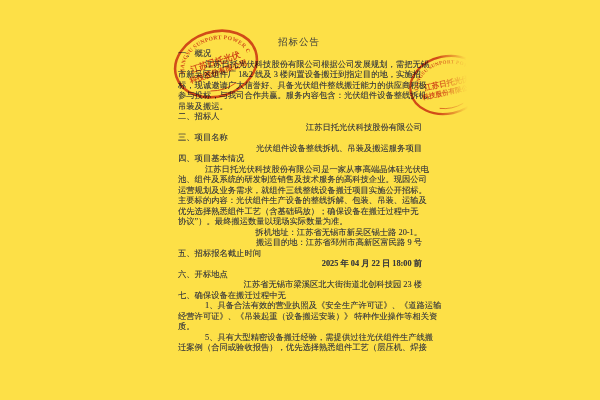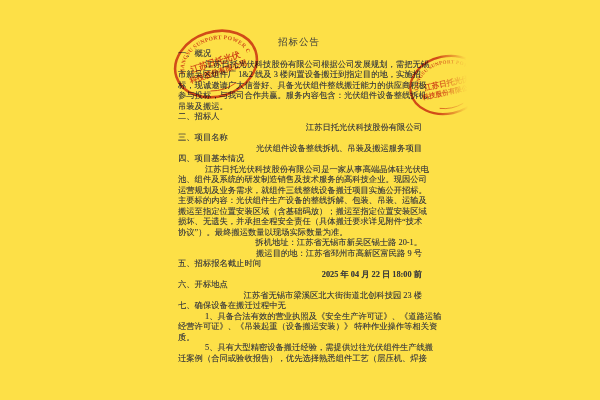--- a/index.html
+++ b/index.html
@@ -52,22 +52,21 @@
       <div class="line p">吊装及搬运。</div>
       <div class="line h">二、招标人</div>
       <div class="line i">江苏日托光伏科技股份有限公司</div>
       <div class="line h">三、项目名称</div>
       <div class="line i">光伏组件设备整线拆机、吊装及搬运服务项目</div>
       <div class="line h">四、项目基本情况</div>
       <div class="line pi">江苏日托光伏科技股份有限公司是一家从事高端晶体硅光伏电</div>
       <div class="line p">池、组件及系统的研发制造销售及技术服务的高科技企业。现因公司</div>
       <div class="line p">运营规划及业务需求，就组件三线整线设备搬迁项目实施公开招标。</div>
       <div class="line p">主要标的内容：光伏组件生产设备的整线拆解、包装、吊装、运输及</div>
-      <div class="line p">搬运至指定位置安装区域（含基础码放）；搬运至指定位置安装区域</div>
-      <div class="line p">损坏、无遗失，并承担全程安全责任（具体搬迁要求详见附件“技术</div>
+      <div class="line p">优先选择熟悉组件工艺（含基础码放）；确保设备在搬迁过程中无</div>
       <div class="line p">协议”）。最终搬运数量以现场实际数量为准。</div>
       <div class="line bi"><span class="lbl">拆机地址：</span><span>江苏省无锡市新吴区锡士路 20-1。</span></div>
       <div class="line bi"><span class="lbl">搬运目的地：</span><span>江苏省邳州市高新区富民路 9 号</span></div>
       <div class="line h">五、招标报名截止时间</div>
       <div class="line b">2025 年 04 月 22 日 18:00 前</div>
       <div class="line h">六、开标地点</div>
       <div class="line i">江苏省无锡市梁溪区北大街街道北创科技园 23 楼</div>
       <div class="line h">七、确保设备在搬迁过程中无</div>
       <div class="line pi">1、具备合法有效的营业执照及《安全生产许可证》、《道路运输</div>
       <div class="line p">经营许可证》、《吊装起重（设备搬运安装）》 特种作业操作等相关资</div>

